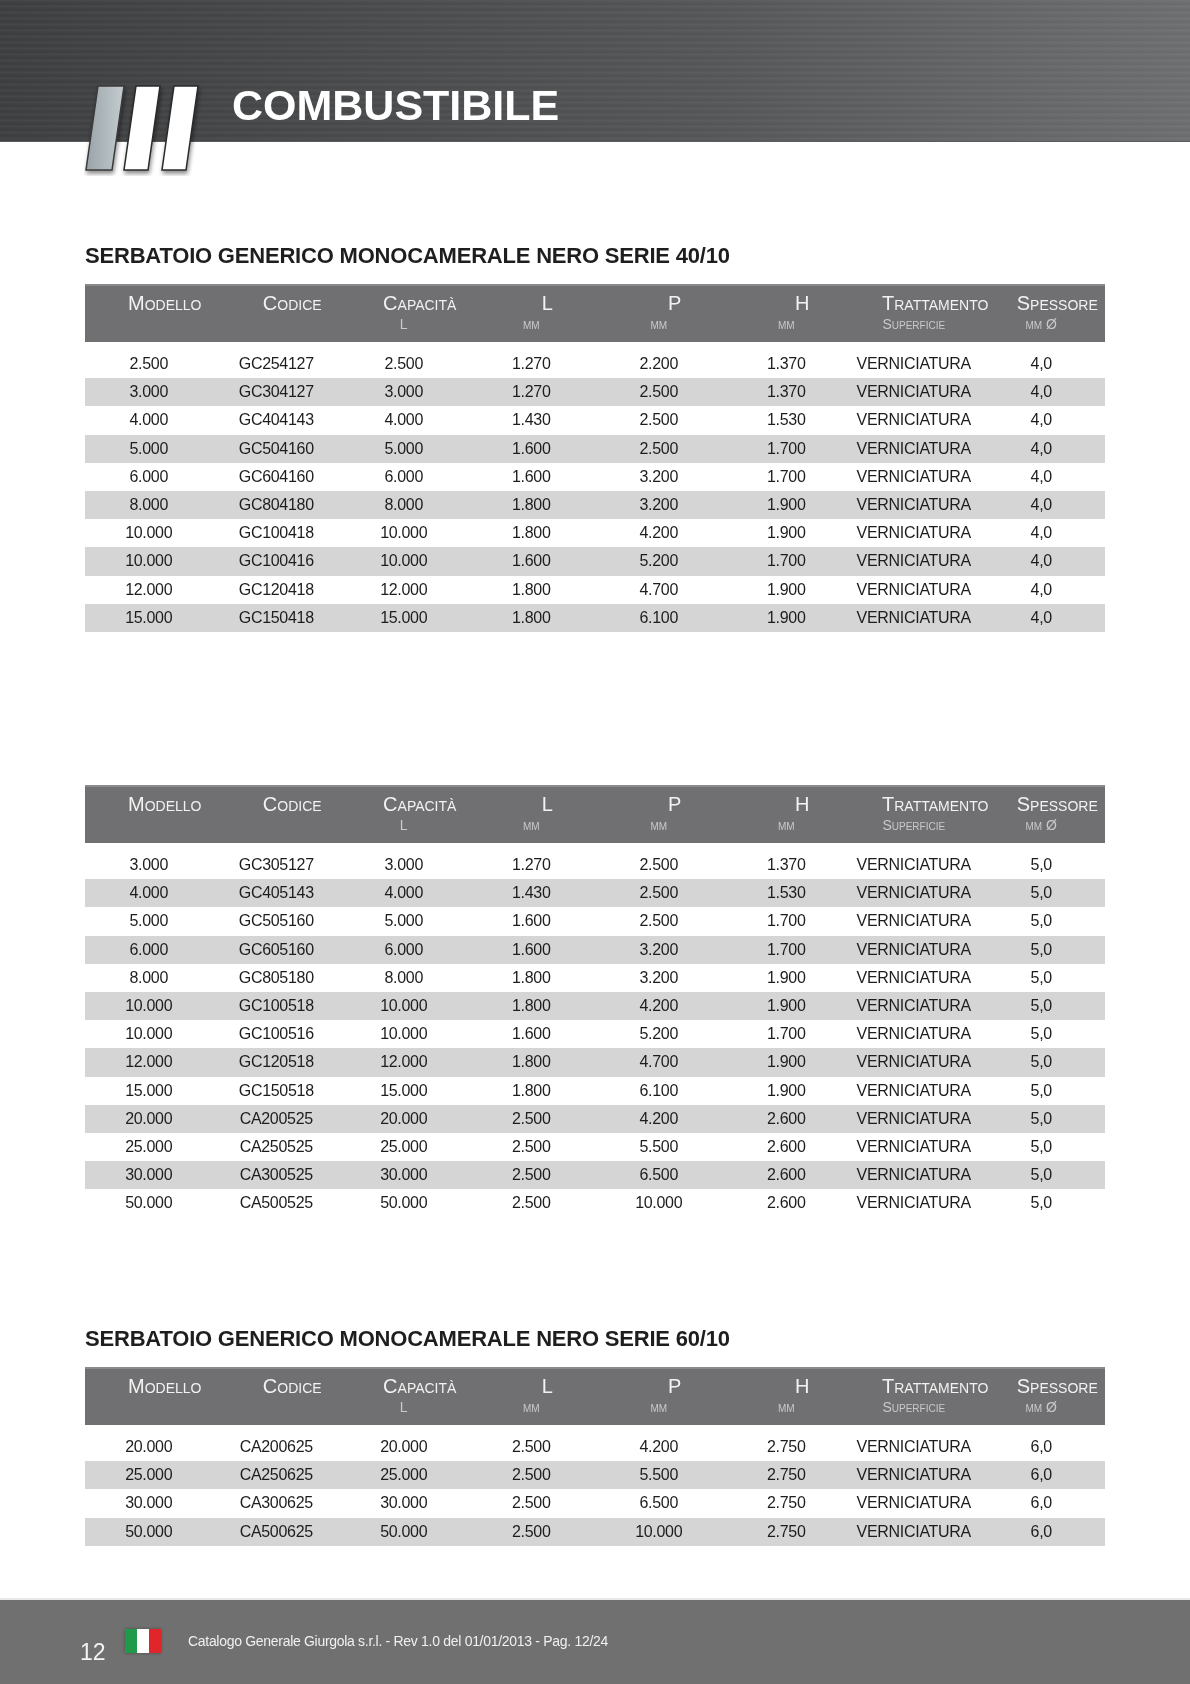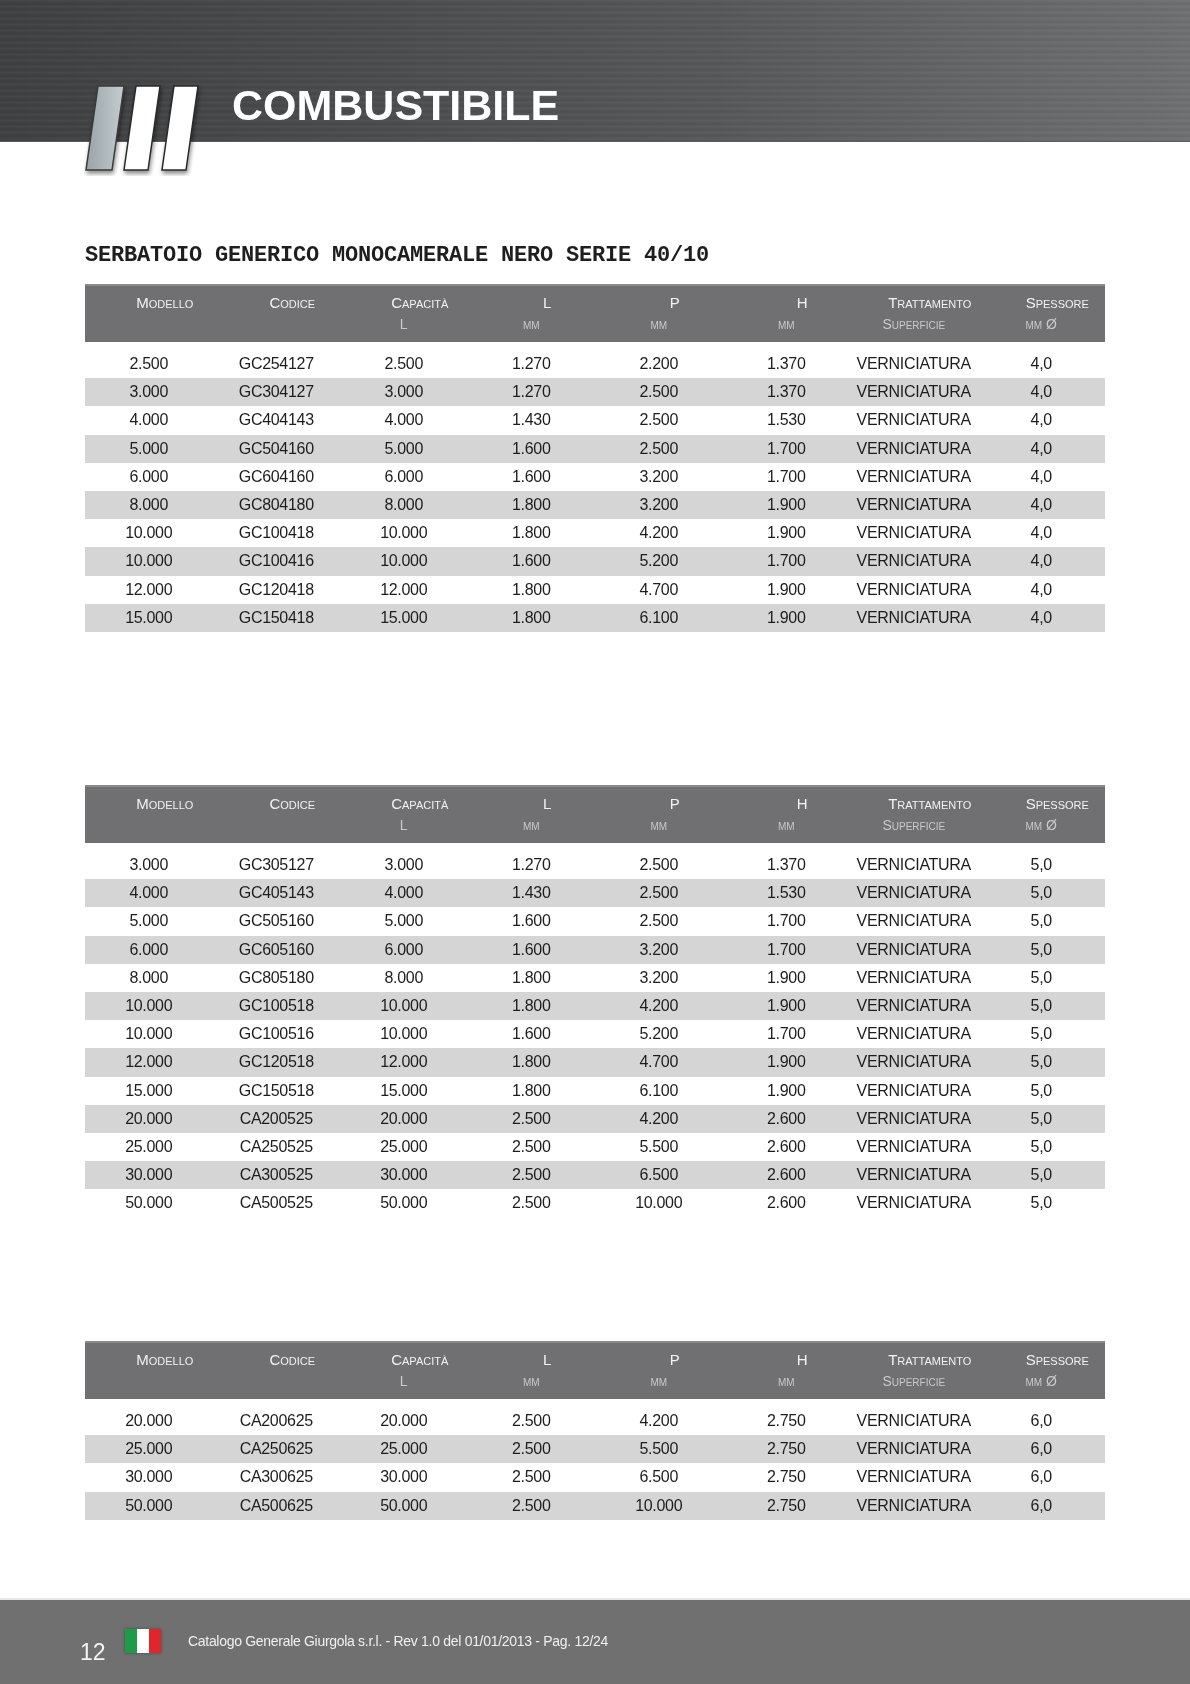--- a/index.html
+++ b/index.html
@@ -18,32 +18,32 @@
   }
   .logo-bars { position:absolute; left:84px; top:84px; width:130px; height:92px; }
   .page-title {
     position:absolute; left:232px; top:80px;
     font-size:43px; font-weight:bold; color:#ffffff; letter-spacing:0px;
     line-height:50px;
   }
   .section { position:absolute; left:85px; width:1020px; }
   .section-title {
     font-size:22px; color:#1e1e1e; line-height:26px; height:26px;
-    margin:0; white-space:nowrap; letter-spacing:-0.2px;font-family:Liberation Mono, monospace;
+    margin:0; white-space:nowrap; letter-spacing:-0.2px;
   }
   table.spec {
     border-collapse:collapse; width:1020px; table-layout:fixed; margin-top:15px;
   }
   table.spec col { width:127.5px; }
   table.spec thead th {
     background:#707072; color:#f2f2f2; font-weight:normal;
     height:56px; padding:0; vertical-align:top; text-align:center;
     border-top:2px solid #8a8a8c;
   }
-  th .h1 { display:block; font-size:15px; font-variant:small-caps; padding-top:8px; line-height:18px;padding-left:32px; }
+  th .h1 { display:block; font-size:20px; font-variant:small-caps; padding-top:8px; line-height:18px;padding-left:32px; }
   th .h2 { display:block; font-size:14px; color:#c9c9cb; line-height:18px; padding-top:3px; font-variant:small-caps; }
   table.spec tbody tr.spacer td { height:8px; padding:0; background:#fff; }
   table.spec tbody td {
     height:28.2px; padding:0; text-align:center; font-size:16px; color:#1d1d1d;
     font-family: "Liberation Sans", sans-serif; letter-spacing:-0.3px;
     transform-origin:center;
   }
   table.spec tbody tr.row:nth-child(odd) td { background:#d5d5d6; }
   table.spec tbody tr.row:nth-child(even) td { background:#ffffff; }
   td.small { font-size:14px; }
@@ -417,20 +417,21 @@
           <td>10.000</td>
           <td>2.600</td>
           <td class="small">VERNICIATURA</td>
           <td>5,0</td>
         </tr>
       </tbody>
   </table>
 </div>
 
 <div class="section" style="top:1326px;">
+  <h2 class="section-title">SERBATOIO GENERICO MONOCAMERALE NERO SERIE 60/10</h2>
   <table class="spec">
     <colgroup>
         <col>
         <col>
         <col>
         <col>
         <col>
         <col>
         <col>
         <col>

